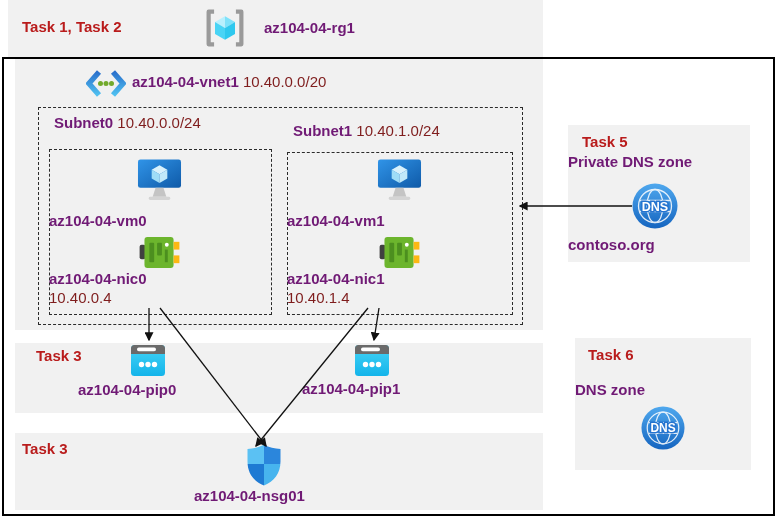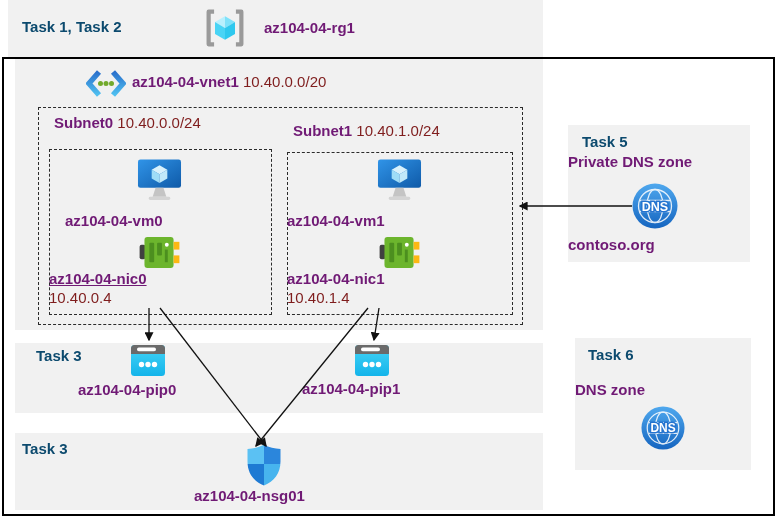--- a/index.html
+++ b/index.html
@@ -1,19 +1,19 @@
 <!DOCTYPE html>
 <html><head>
 <meta charset="utf-8">
 <style>
   html,body{margin:0;padding:0;background:#fff;}
   #canvas{position:relative;width:776px;height:517px;background:#fff;overflow:hidden;
           font-family:"Liberation Sans",sans-serif;color:#000;}
   .panel{position:absolute;background:#f1f1f1;}
-  .task-label{position:absolute;font-size:15px;font-weight:700;color:#0c4a6e;white-space:nowrap;}
+  .task-label{position:absolute;font-size:15px;font-weight:700;color:#b91c1c;white-space:nowrap;}
   .bold-label{font-size:15px;font-weight:700;color:#701a75;white-space:nowrap;}
   .cidr{font-size:15px;font-weight:400;color:#7f1d1d;}
   .center{}
   .dashed{position:absolute;border:1.5px dashed #2b2b2b;background:transparent;}
   #border-box{position:absolute;left:2px;top:57px;width:769px;height:455px;border:2px solid #000;background:transparent;}
   #arrow-layer{position:absolute;left:0;top:0;width:776px;height:517px;pointer-events:none;z-index:30;}
   .icon{position:absolute;z-index:10;}
   .txt{position:absolute;z-index:10;white-space:nowrap;}
   svg{display:block;}
 </style>
@@ -87,34 +87,34 @@
   <div class="icon" style="left:137px;top:158px;width:45px;height:44px;">
     <svg viewBox="0 0 46 44" width="45" height="44">
       <rect x="1" y="1" width="44" height="29" rx="2.5" fill="url(#vmscr)"></rect>
       <polygon points="23,7 31,11.5 23,16 15,11.5" fill="#d8f1fc"></polygon>
       <polygon points="15,11.5 23,16 23,25 15,20.5" fill="#9edcf7"></polygon>
       <polygon points="31,11.5 23,16 23,25 31,20.5" fill="#c0e8f9"></polygon>
       <polygon points="19,30 27,30 30,39 16,39" fill="#c4c4c4"></polygon>
       <rect x="12" y="39" width="22" height="3.5" rx="1.5" fill="#d4d4d4"></rect>
     </svg>
   </div>
-  <div class="txt bold-label center" style="left:65px;top:212px;width:221px;">az104-04-vm0</div>
+  <div class="txt bold-label center" style="left:49px;top:212px;width:221px;">az104-04-vm0</div>
   <div class="icon" style="left:139px;top:236px;width:42px;height:33px;">
     <svg viewBox="0 0 42 34" width="42" height="33">
       <rect x="0" y="9" width="6" height="15" rx="2" fill="#404040"></rect>
       <rect x="5" y="1" width="30" height="32" rx="3" fill="#6cb52d"></rect>
       <rect x="10" y="7" width="5" height="20" rx="1" fill="#4c8f1f"></rect>
       <rect x="18" y="7" width="5" height="13" rx="1" fill="#4c8f1f"></rect>
       <circle cx="28" cy="9" r="2" fill="#ffffff"></circle>
       <rect x="26" y="14" width="3" height="13" fill="#4c8f1f"></rect>
       <rect x="35" y="6" width="6" height="8" fill="#fdb813"></rect>
       <rect x="35" y="20" width="6" height="8" fill="#fdb813"></rect>
     </svg>
   </div>
-  <div class="txt bold-label center" style="left:49px;top:270px;width:221px;text-decoration:underline;">az104-04-nic0</div>
+  <div class="txt bold-label center" style="left:49px;top:270px;width:221px;">az104-04-nic0</div>
   <div class="txt cidr center" style="left:49px;top:289px;width:221px;">10.40.0.4</div>
 
   <div class="txt" style="left:293px;top:122px;font-size:15px;z-index:11;">
     <span class="bold-label">Subnet1</span>
     <span class="cidr">10.40.1.0/24</span>
   </div>
   <div class="dashed" style="left:287px;top:152px;width:224px;height:161px;"></div>
   <div class="icon" style="left:377px;top:158px;width:45px;height:44px;">
     <svg viewBox="0 0 46 44" width="45" height="44">
       <rect x="1" y="1" width="44" height="29" rx="2.5" fill="url(#vmscr)"></rect>

